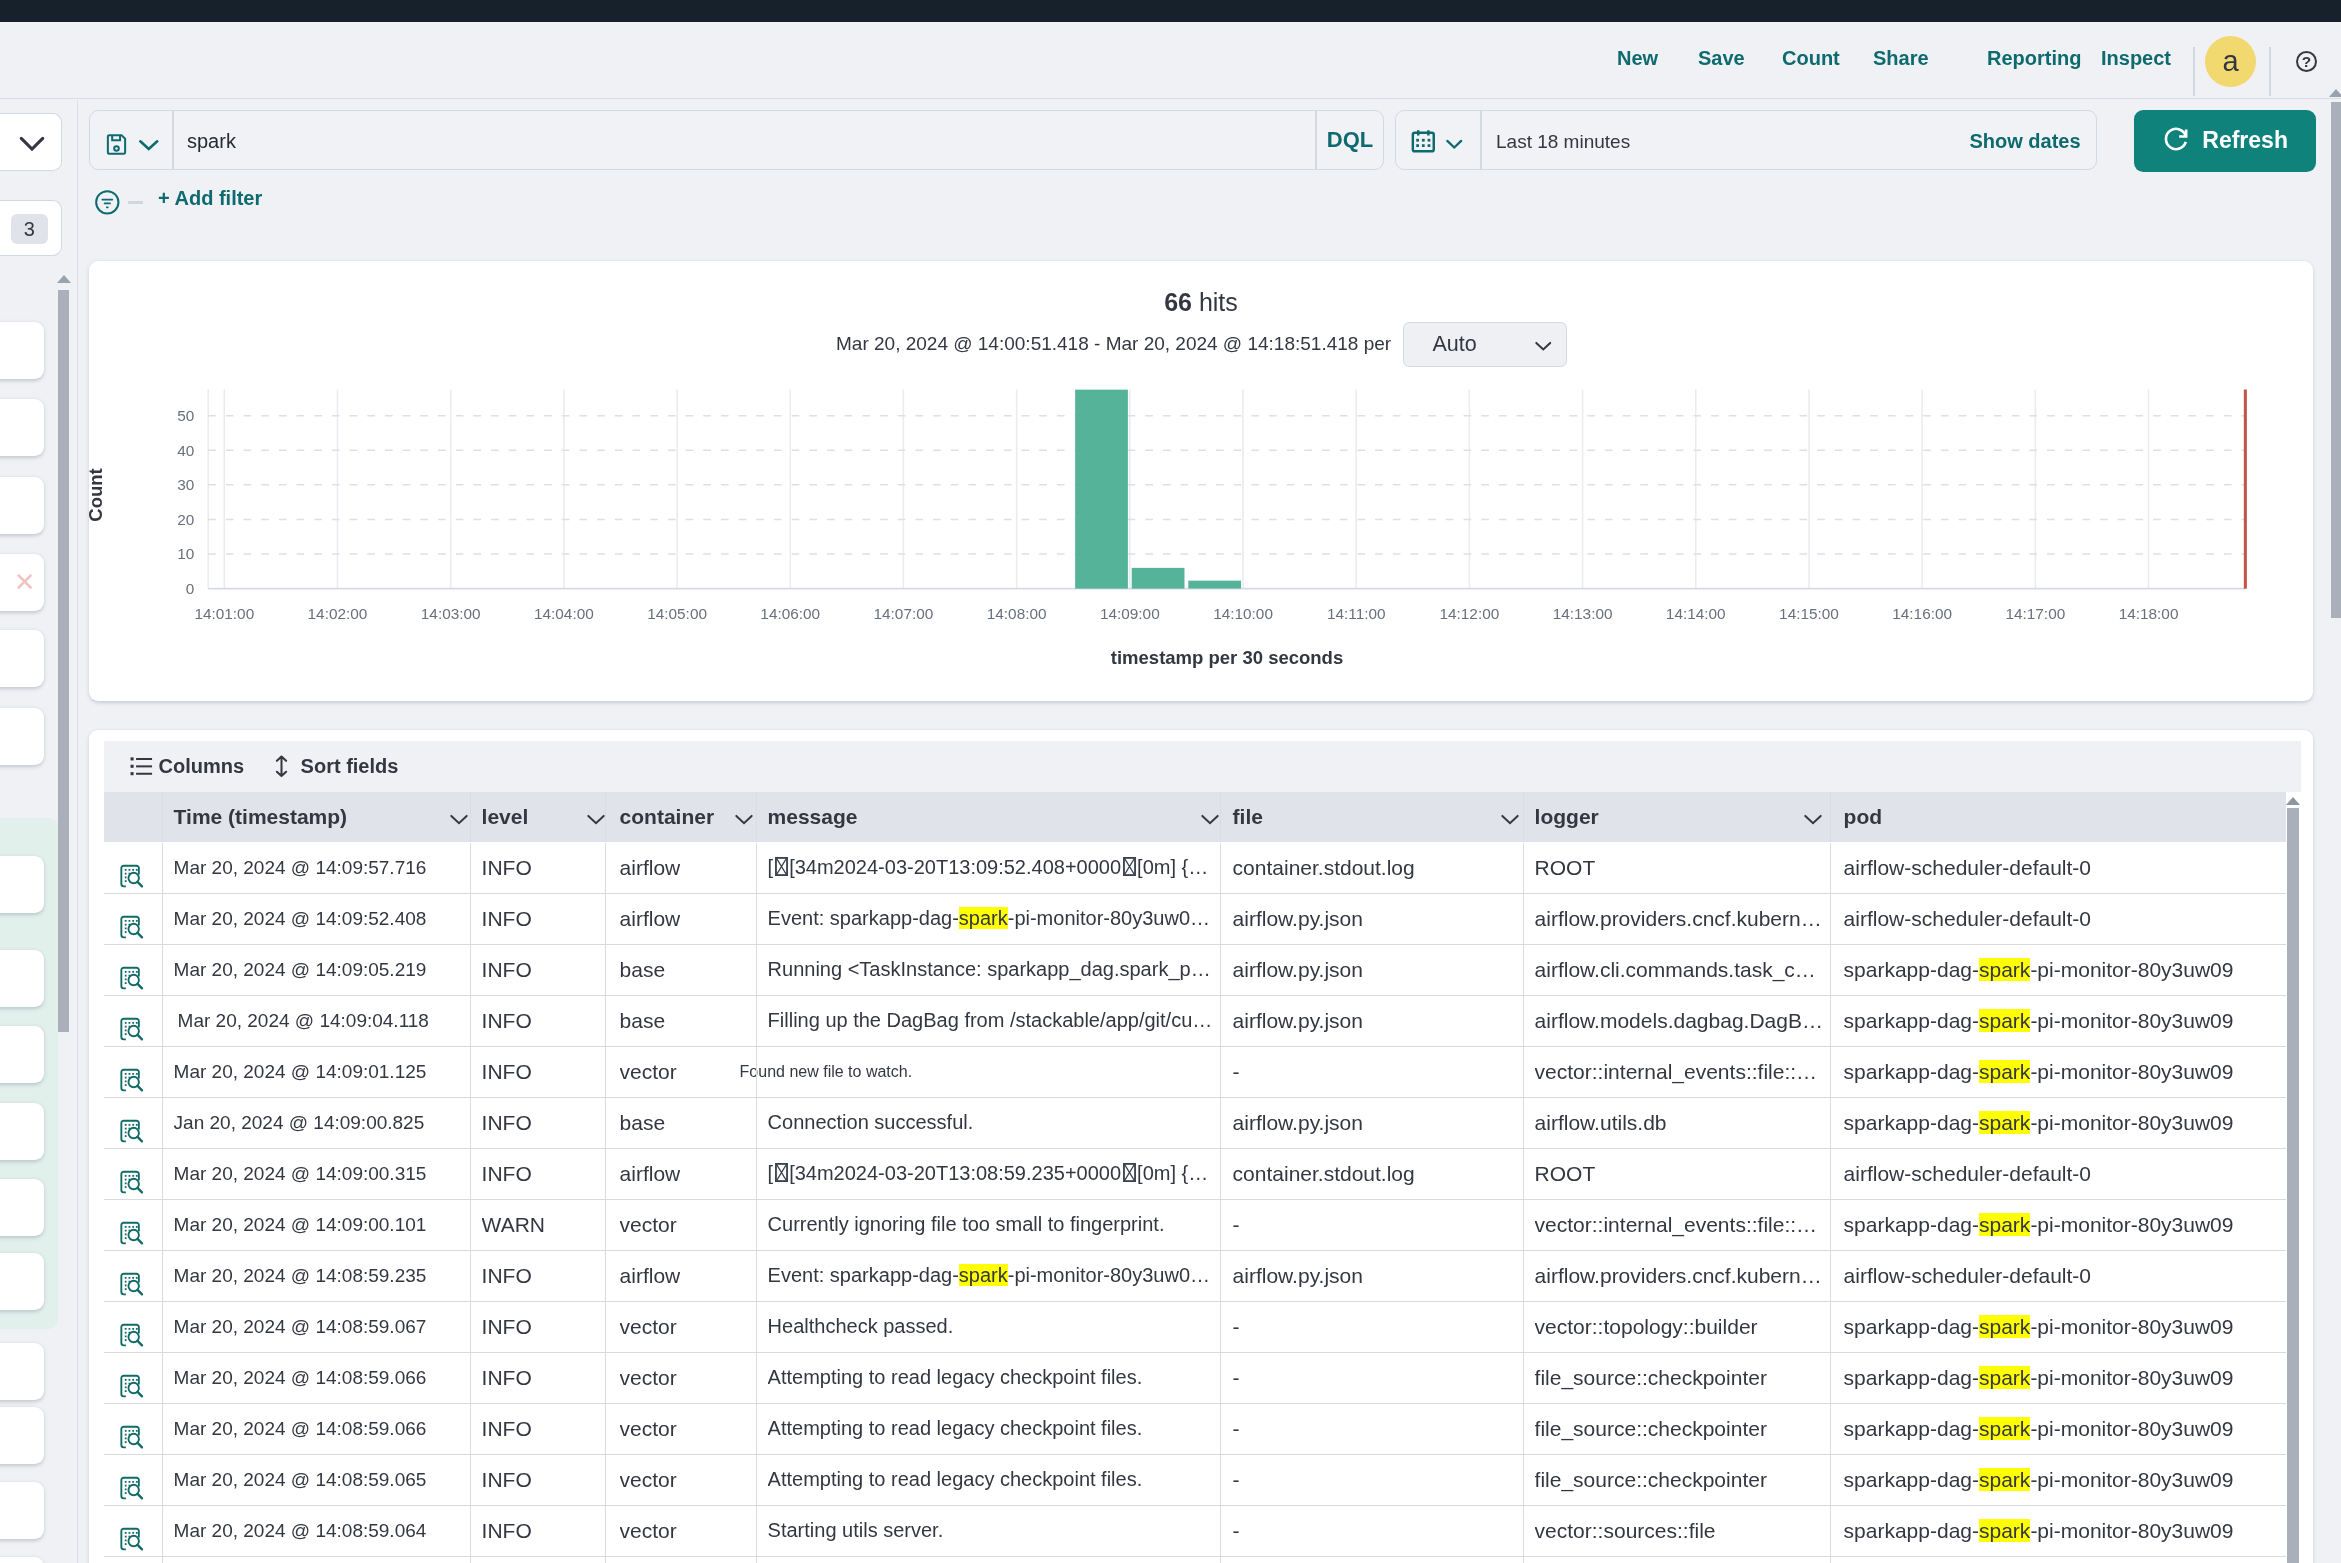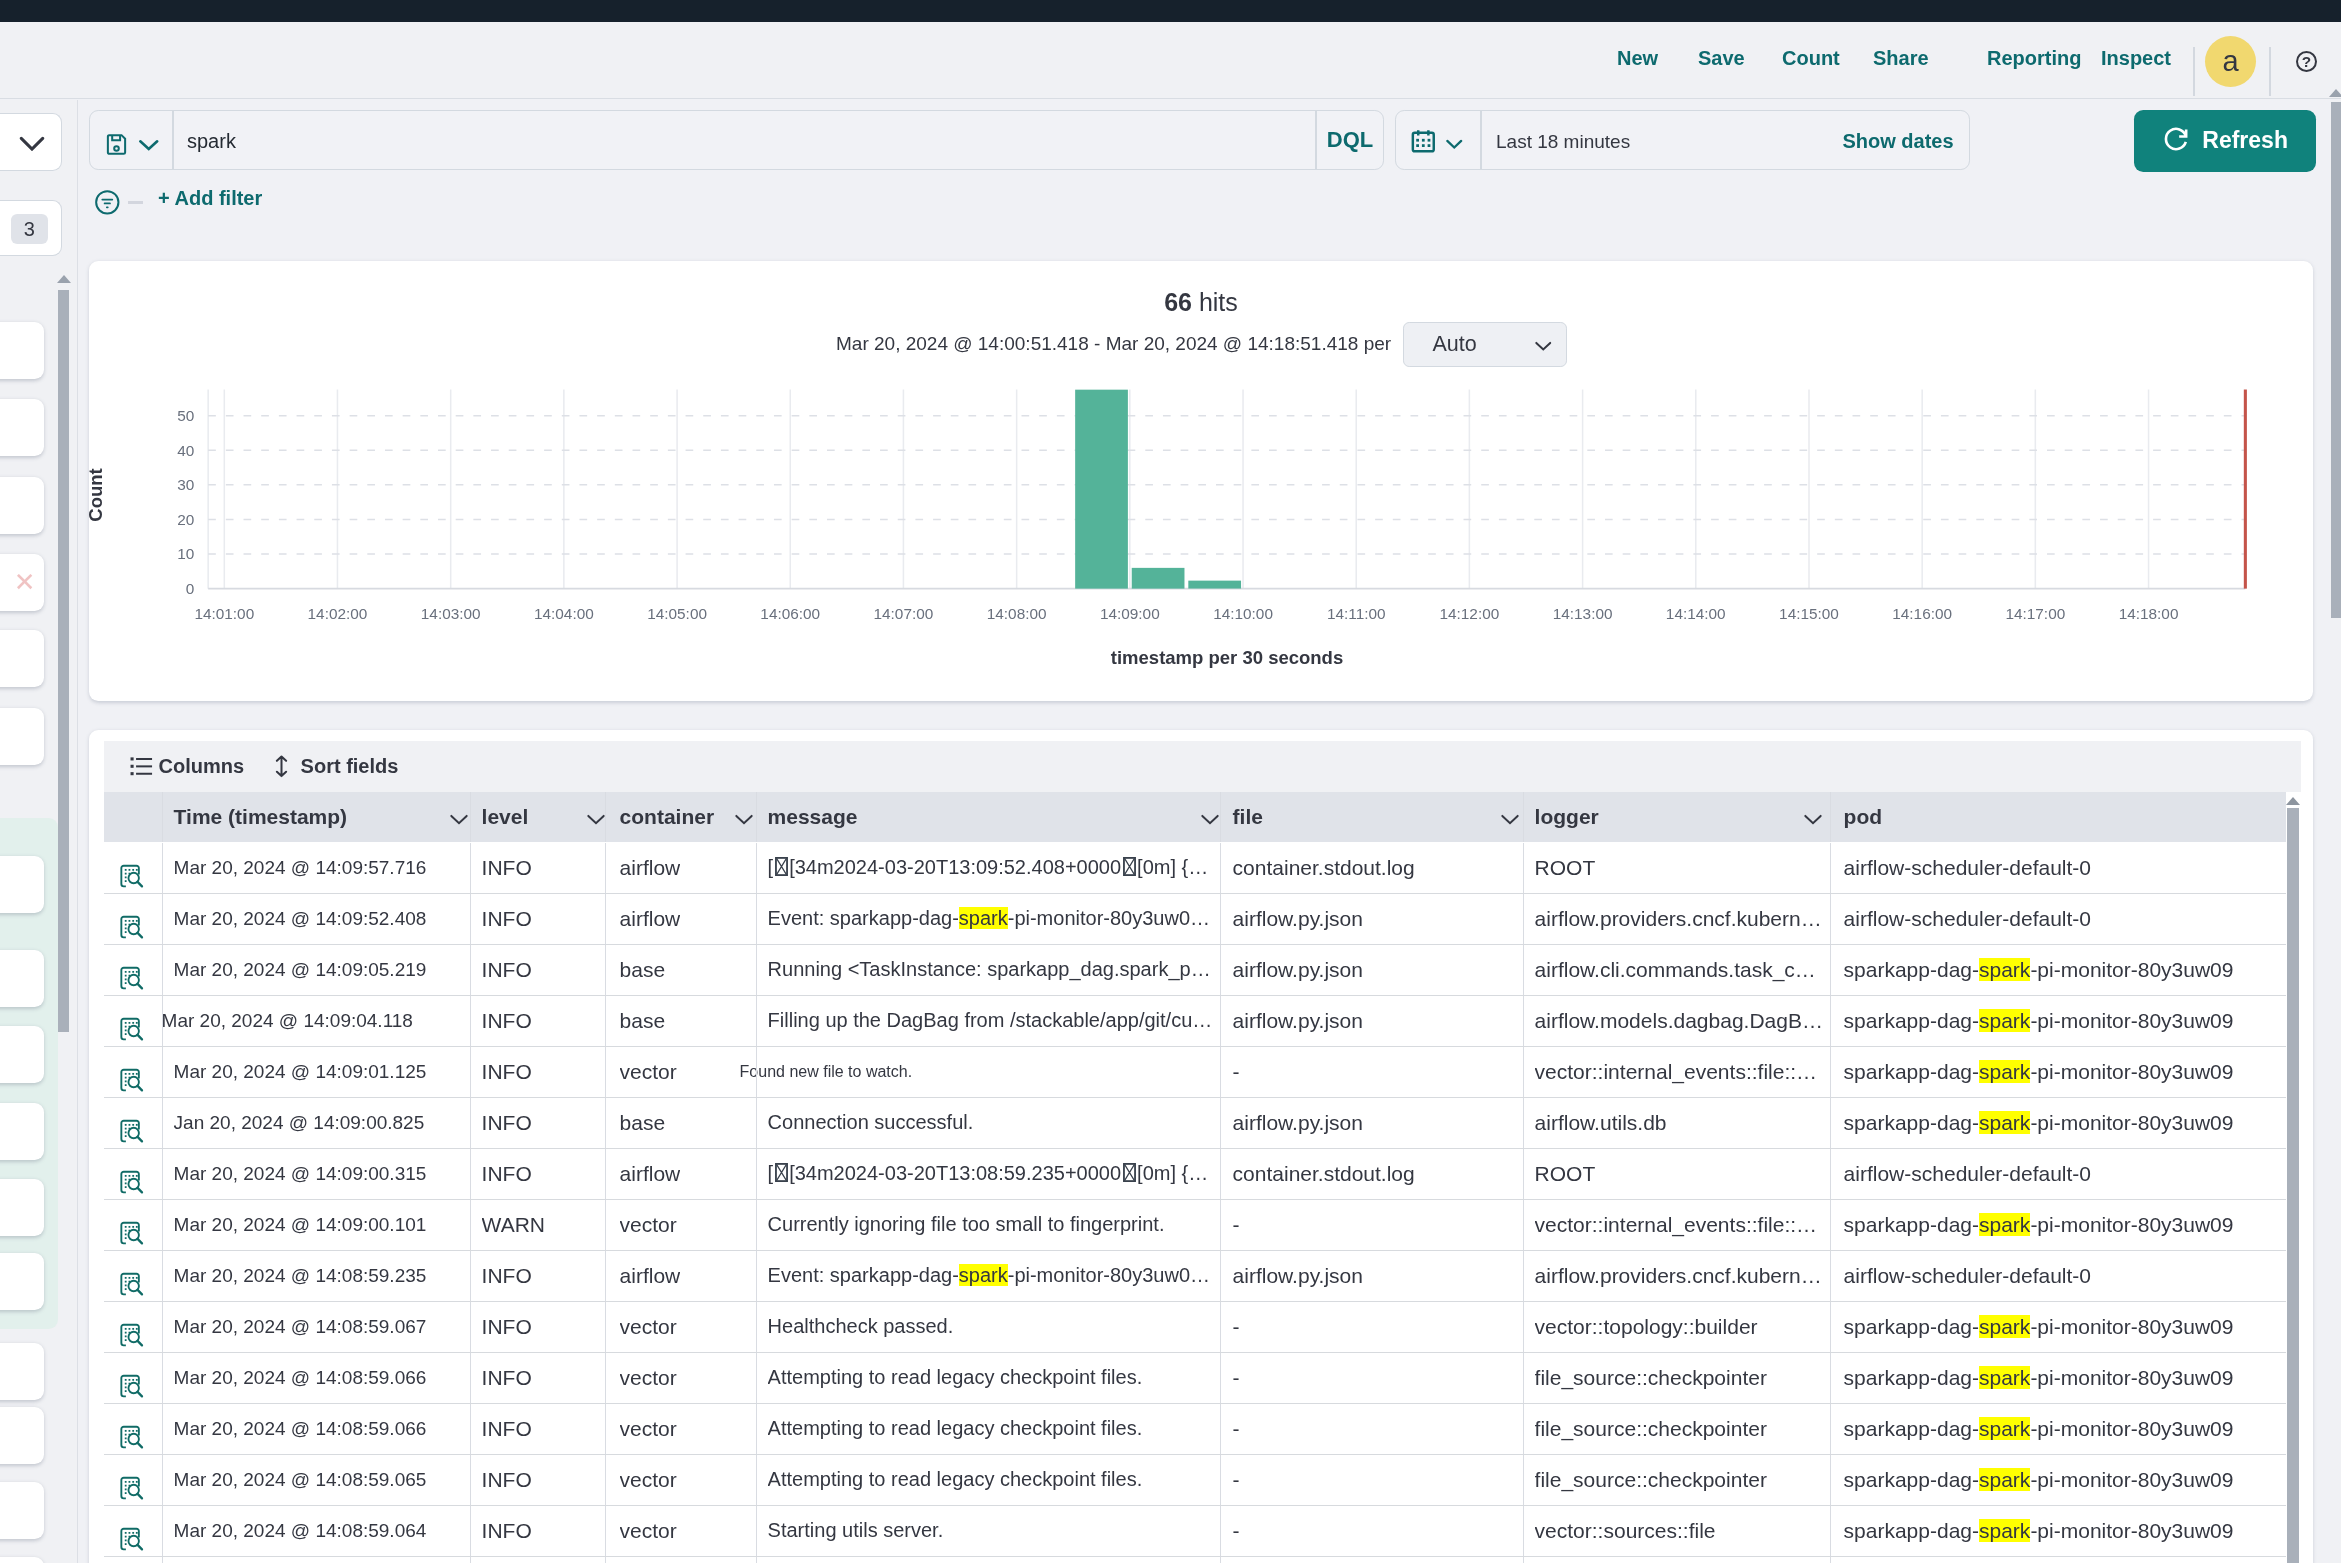--- a/index.html
+++ b/index.html
@@ -104,21 +104,21 @@
       <circle cx="8" cy="10.8" r="1.6" fill="none" stroke="#0d6a6e" stroke-width="1.4"></circle>
     </svg>
   <svg class="icon" style="position:absolute; left:48px; top:28px;" width="21.5" height="12.3" viewBox="0 0 28 16">
       <path d="M3 3 L14 13 L25 3" fill="none" stroke="#0d6a6e" stroke-width="3.4" stroke-linecap="round"></path>
     </svg>
   <span class="vline" style="left:82px;"></span>
   <span class="vline" style="left:1225px;"></span>
   <div id="qtext">spark</div>
   <div id="dql">DQL</div>
 </div>
-<div class="barbox" style="left:1395px; width:575px;">
+<div class="barbox" style="left:1395px; width:702px;">
   <svg class="icon" style="position:absolute; left:15.4px; top:17.7px;" width="24.6" height="24.6" viewBox="0 0 16 16">
       <rect x="1.2" y="2.5" width="13.6" height="12" rx="1.2" fill="none" stroke="#0d6a6e" stroke-width="1.6"></rect>
       <path d="M4.7 0.8 v3.4 M11.3 0.8 v3.4" stroke="#0d6a6e" stroke-width="1.6"></path>
       <g fill="#0d6a6e">
         <rect x="3.4" y="6.4" width="1.8" height="1.8"></rect>
         <rect x="7.1" y="6.4" width="1.8" height="1.8"></rect>
         <rect x="10.8" y="6.4" width="1.8" height="1.8"></rect>
         <rect x="3.4" y="9.9" width="1.8" height="1.8"></rect>
         <rect x="7.1" y="9.9" width="1.8" height="1.8"></rect>
         <rect x="10.8" y="9.9" width="1.8" height="1.8"></rect>
@@ -377,21 +377,21 @@
             <rect x="8.5" y="3.5" width="1.15" height="1.15"></rect>
             <rect x="10.8" y="3.5" width="1.15" height="1.15"></rect>
             <rect x="3.7" y="5.9" width="1.15" height="1.15"></rect>
             <rect x="6.1" y="5.9" width="1.15" height="1.15"></rect>
             <rect x="3.7" y="8.3" width="1.15" height="1.15"></rect>
             <rect x="3.7" y="10.7" width="1.15" height="1.15"></rect>
           </g>
           <circle cx="9.4" cy="9.3" r="3.35" fill="none" stroke="#106b66" stroke-width="1.2"></circle>
           <path d="M11.9 11.8 L14.7 14.6" stroke="#106b66" stroke-width="1.5" stroke-linecap="round"></path>
         </svg>
-        <span class="cell tcell" style="left:58px; width:288px;">Mar 20, 2024 @ 14:09:04.118</span>
+        <span class="cell tcell" style="left:74px; width:288px;">Mar 20, 2024 @ 14:09:04.118</span>
         <span class="cell" style="left:378px;">INFO</span>
         <span class="cell" style="left:516px;">base</span>
         <span class="cell ell" style="left:664px; width:447px; font-size:20px;">Filling up the DagBag from /stackable/app/git/current/dags/date.py</span>
         <span class="cell" style="left:1129px;">airflow.py.json</span>
         <span class="cell ell" style="left:1431px; width:289px;">airflow.models.dagbag.DagBag</span>
         <span class="cell" style="left:1740px; width:439px;">sparkapp-dag-<mark>spark</mark>-pi-monitor-80y3uw09</span>
         <span class="colsep" style="left:58px;"></span>
         <span class="colsep" style="left:366px;"></span>
         <span class="colsep" style="left:501px;"></span>
         <span class="colsep" style="left:652px;"></span>

